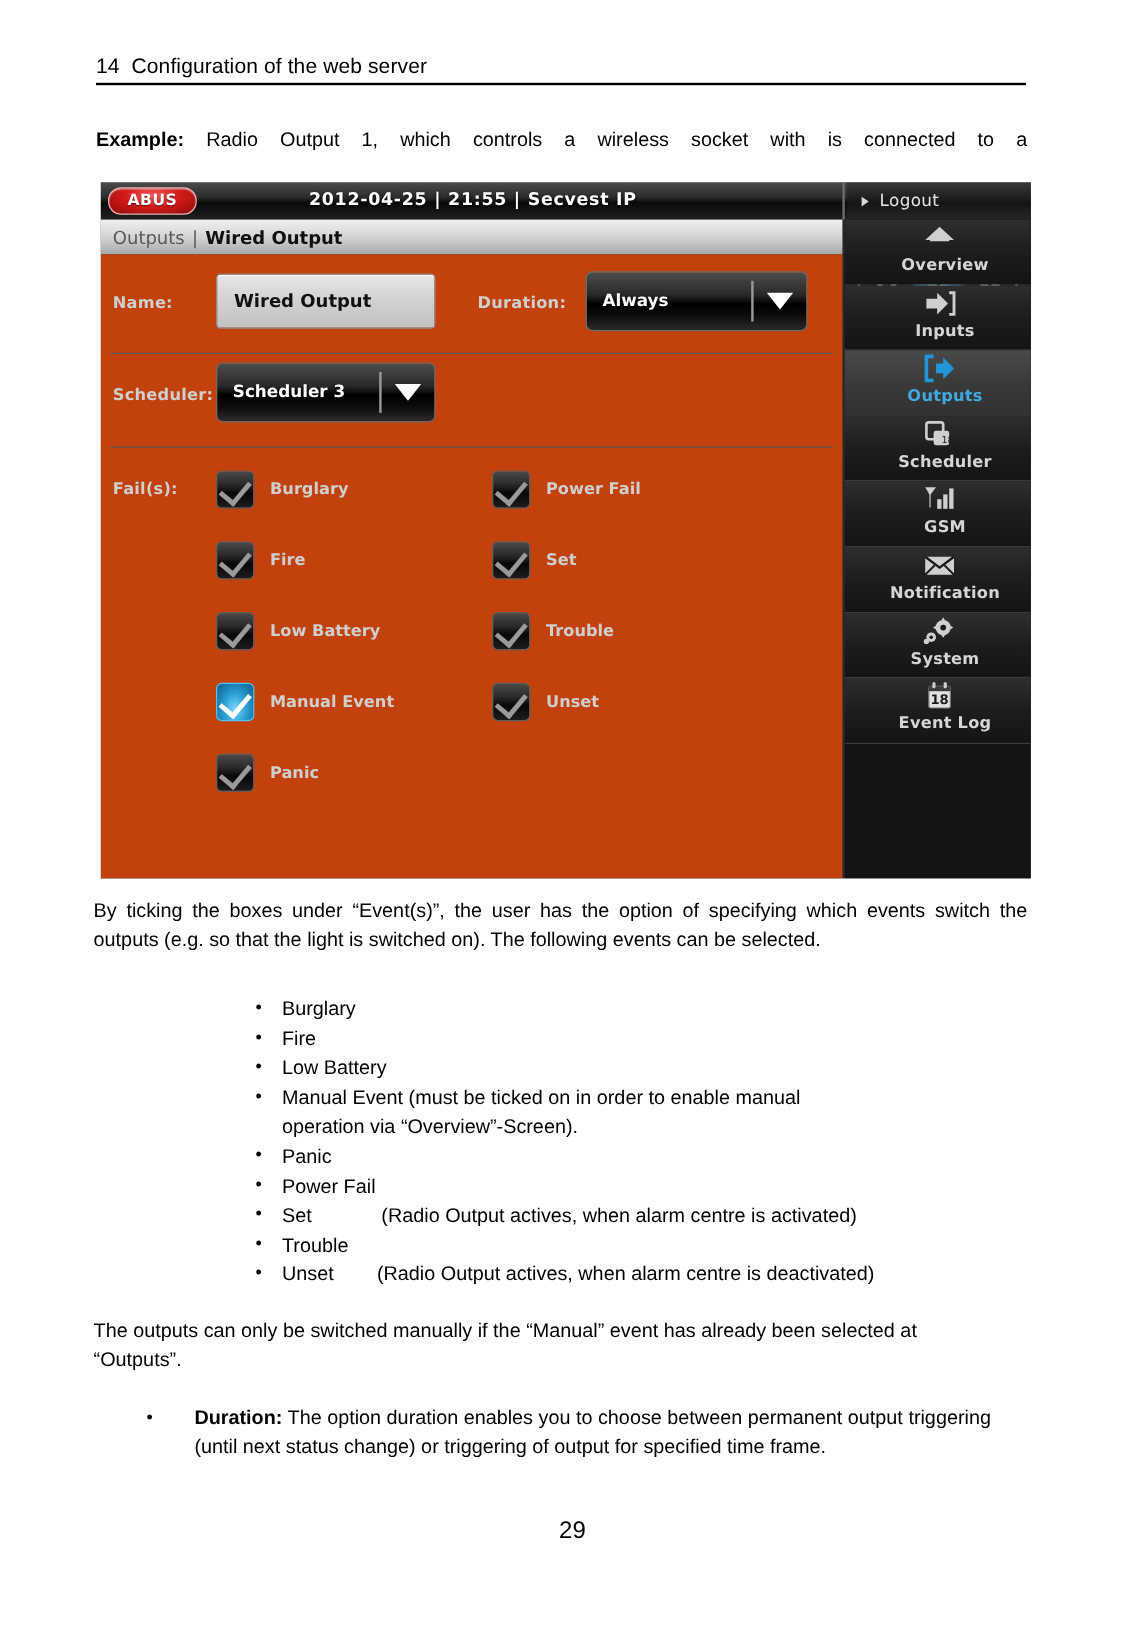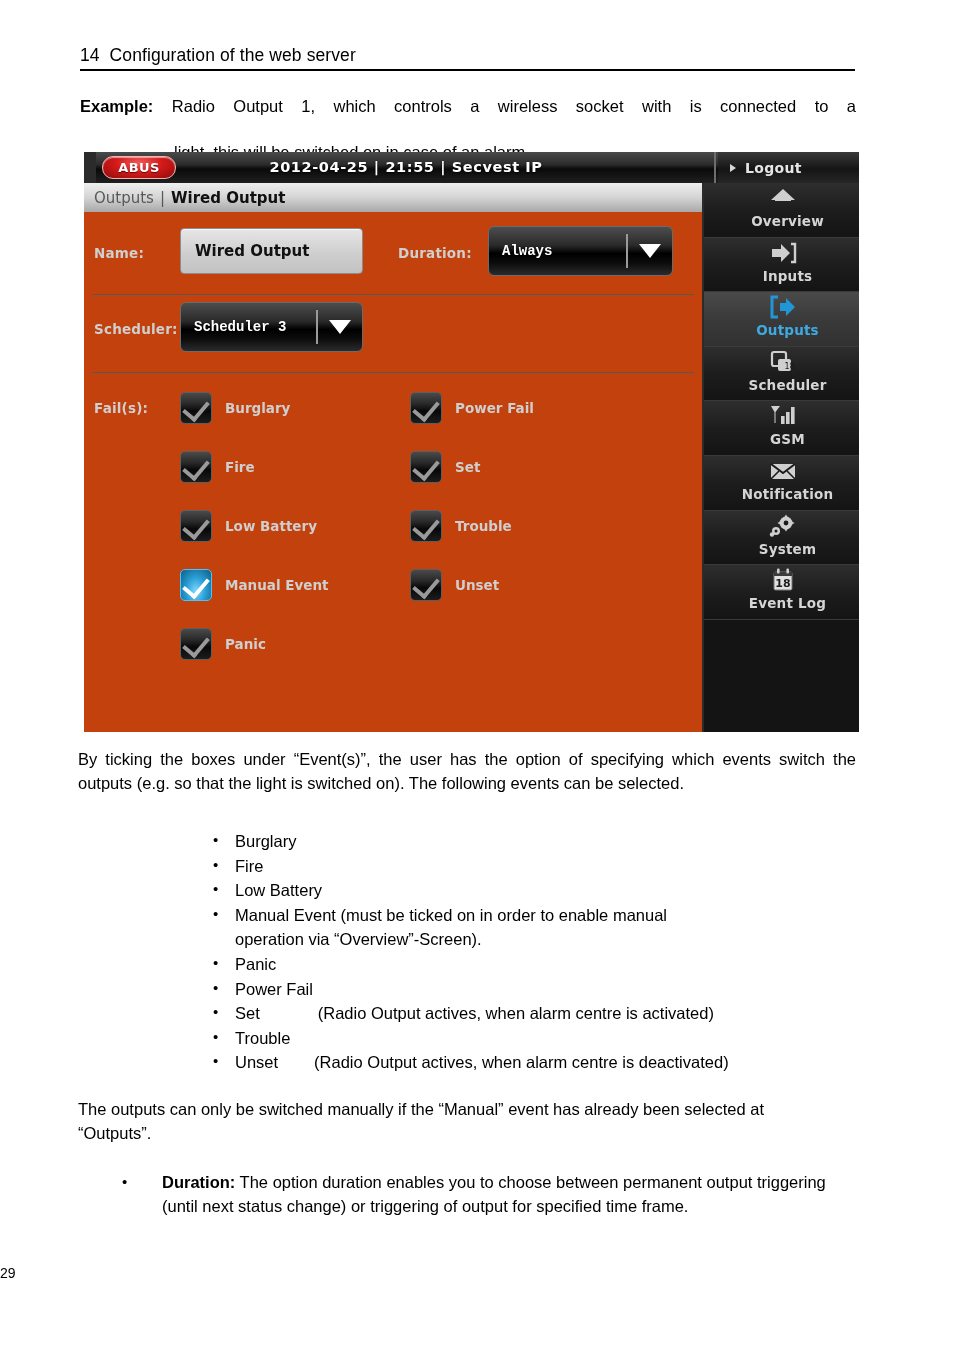--- a/index.html
+++ b/index.html
@@ -43,20 +43,21 @@
     position: absolute;
     left: 80px; top: 95px;
     width: 776px;
     font-size: 16.5px;
     line-height: 23px;
   }
   .example-block .ex-line1 {
     text-align: justify;
     text-justify: inter-word;
     display: block;
+    margin-top: 11px;
   }
   .example-block .ex-line1::after {
     content: "";
     display: inline-block;
     width: 100%;
   }
   .example-label { font-weight: bold; }
   .example-block .ex-line2 {
     display: block;
     margin-left: 94px;
@@ -70,21 +71,21 @@
     width: 775px;
     height: 580px;
     background: #2b2b2b;
     font-family: "DejaVu Sans", "Liberation Sans", sans-serif;
     overflow: hidden;
     box-sizing: border-box;
   }
 
   .app-topbar {
     position: absolute;
-    left: 12px; top: 0;
+    left: 0; top: 0;
     width: 775px;
     height: 31px;
     background: linear-gradient(to bottom, #4a4a4a 0%, #2c2c2c 40%, #0a0a0a 55%, #202020 100%);
   }
   .logo {
     position: absolute;
     left: 6px; top: 4px;
     width: 72px; height: 21px;
     border-radius: 11px;
     background: radial-gradient(ellipse at 50% 28%, #f05a5a 0%, #d51a1a 45%, #8e0b0b 100%);
@@ -132,21 +133,21 @@
   }
   .logout-arrow {
     width: 0; height: 0;
     border-left: 6px solid #d8d8d8;
     border-top: 4px solid transparent;
     border-bottom: 4px solid transparent;
     margin-right: 9px;
   }
   .logout-text {
     color: #e6e6e6;
-    font-weight: bold;
+    font-weight: normal;
     font-size: 14px;
     letter-spacing: .3px;
     text-align: center;
   }
 
   .breadcrumb {
     position: absolute;
     left: 0; top: 31px;
     width: 618px; height: 29px;
     background: linear-gradient(to bottom, #f0f0f0 0%, #d4d4d4 50%, #a8a8a8 100%);
@@ -206,21 +207,20 @@
     display: flex;
     align-items: center;
   }
   .dropdown-value {
     color: #ffffff;
     font-weight: bold;
     font-size: 14px;
     padding-left: 13px;
     flex: 1;
     text-shadow: 0 1px 1px #000;
-    font-family: Liberation Mono, monospace;
   }
   .dropdown-sep {
     width: 2px;
     height: 70%;
     background: #9a9a9a;
   }
   .dropdown-arrowbox {
     width: 44px;
     display: flex;
     align-items: center;
@@ -385,22 +385,22 @@
     position: absolute;
     left: 4px; top: 0;
     font-size: 15px;
   }
   .dur-strong { font-weight: bold; }
 
   .page-number {
     position: absolute;
     left: 0; top: 1265px;
     width: 954px;
-    text-align: left;
-    font-size: 14px;
+    text-align: center;
+    font-size: 20px;
   }
 </style>
 </head>
 <body>
 
 <div class="page">
 
   <div class="doc-header">
     <div class="doc-header-text">14  Configuration of the web server</div>
     <div class="doc-header-rule"></div>

